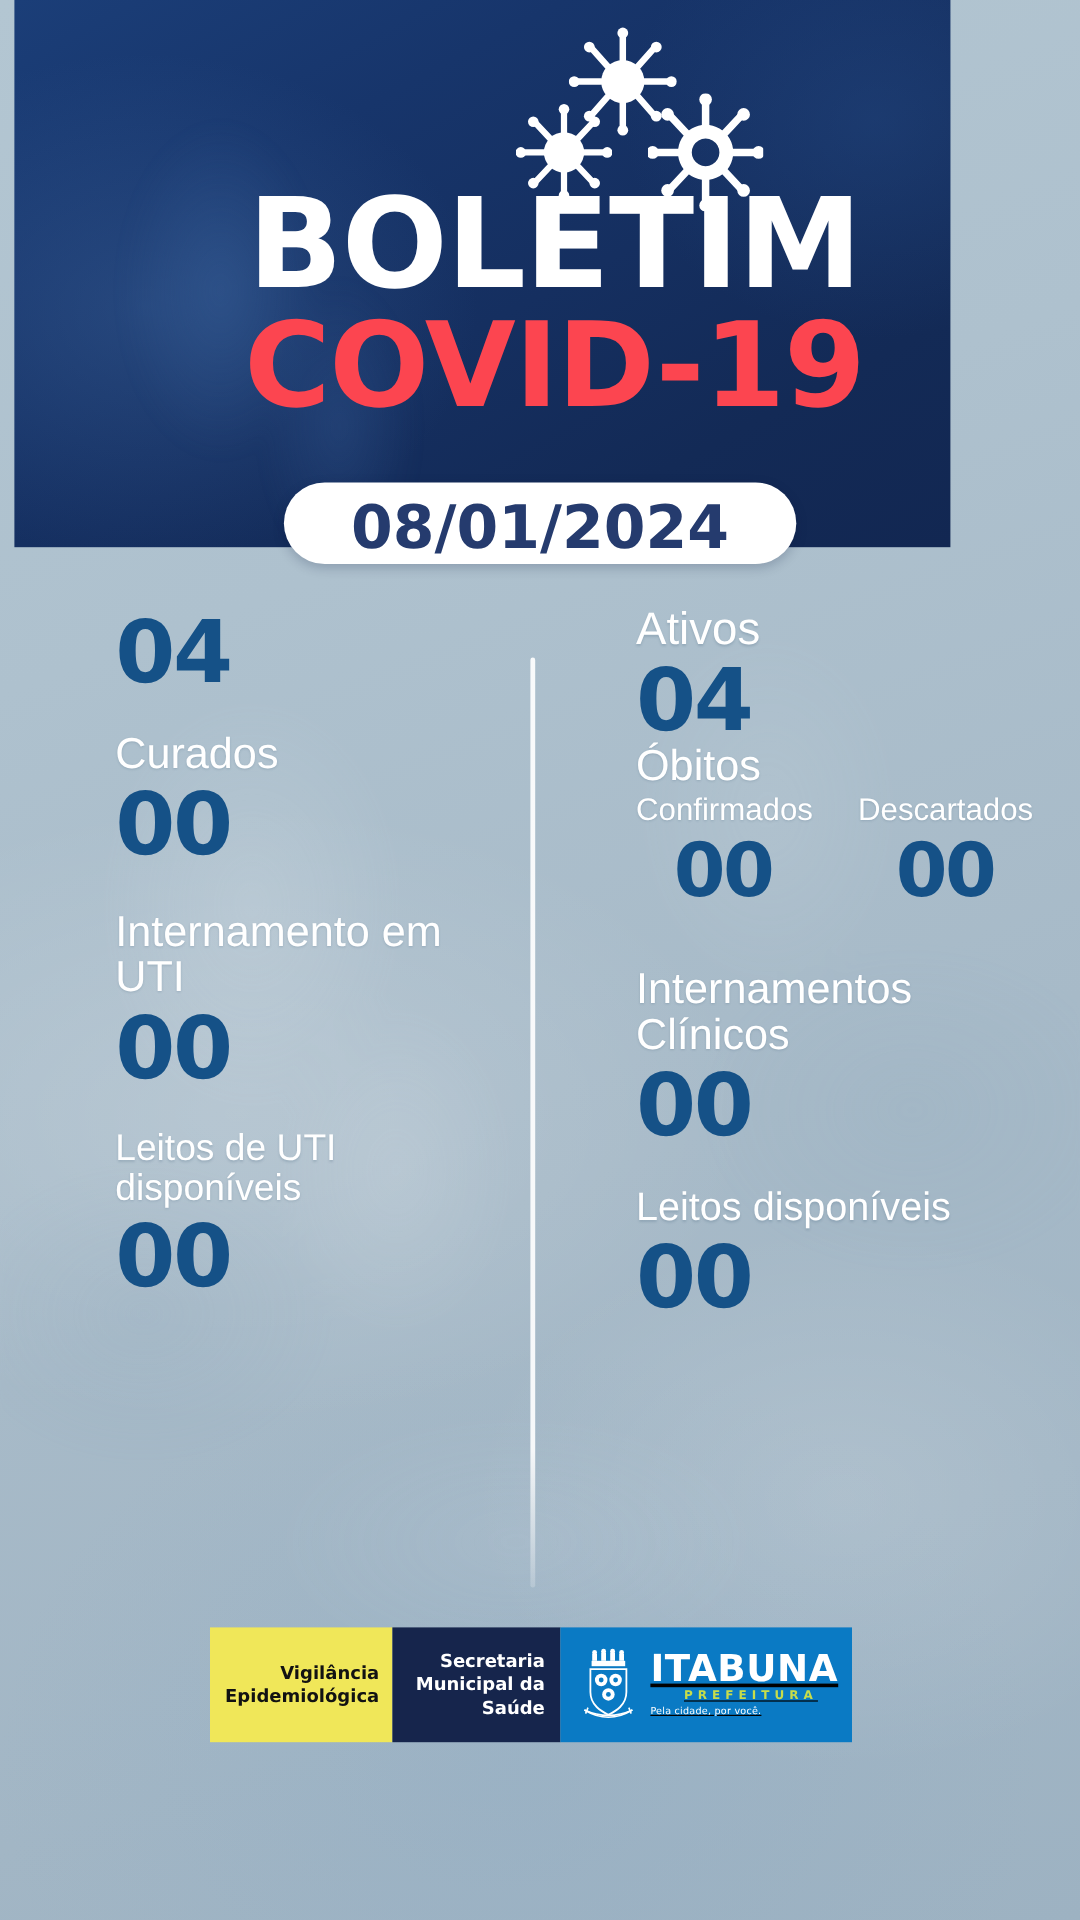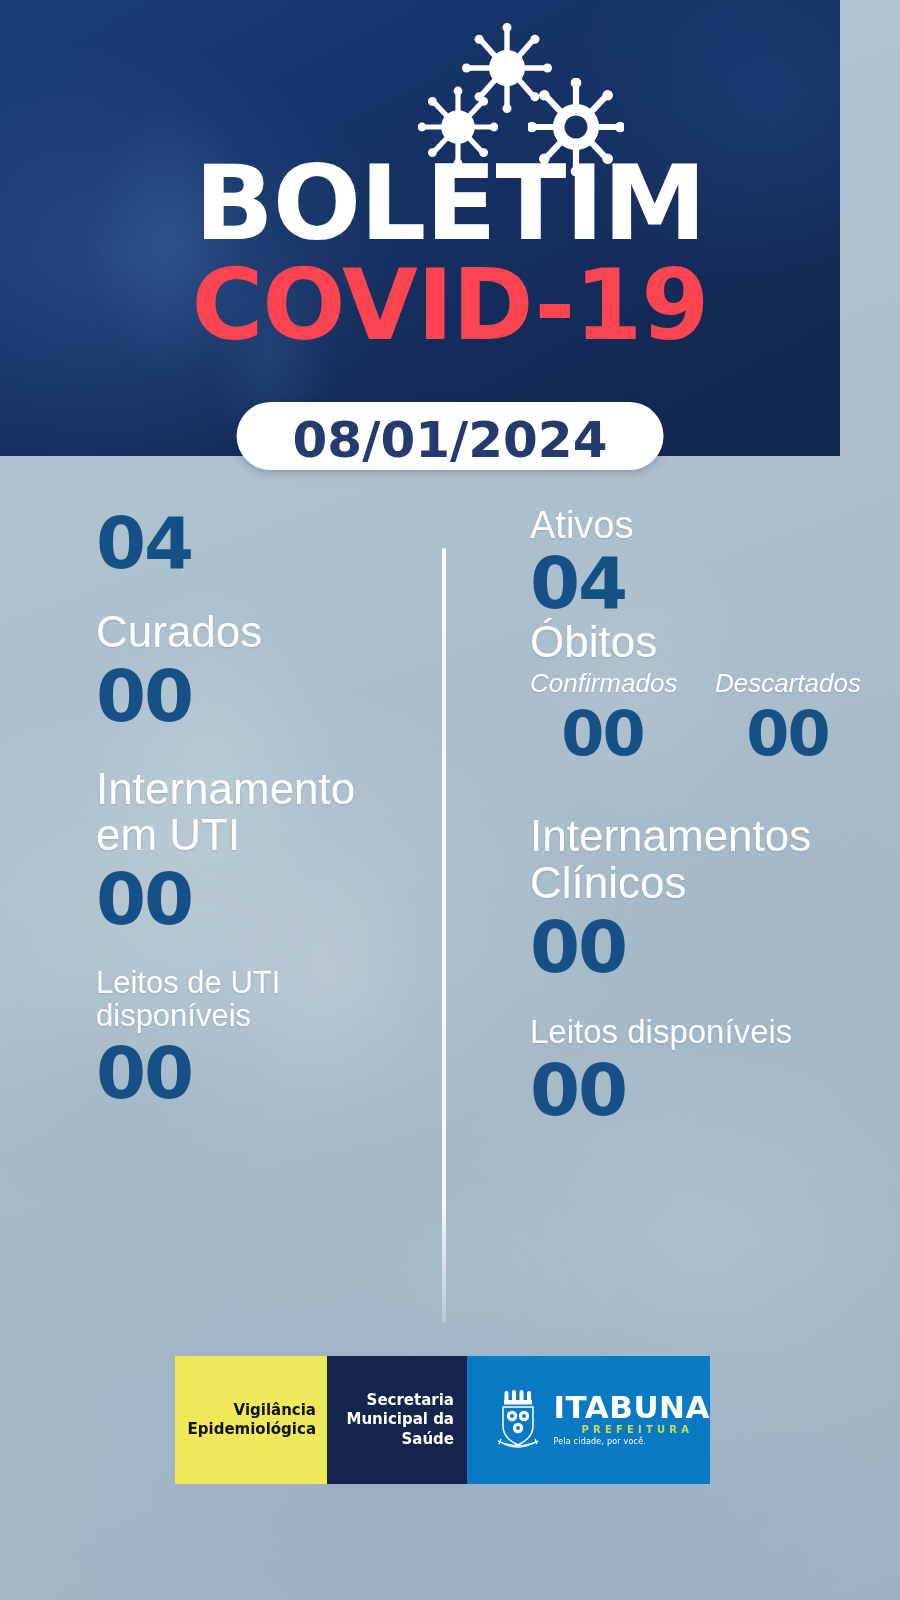--- a/index.html
+++ b/index.html
@@ -30,21 +30,21 @@
       radial-gradient(ellipse 150px 210px at 330px 520px, rgba(255,255,255,0.24), rgba(255,255,255,0) 70%),
       radial-gradient(ellipse 230px 180px at 120px 640px, rgba(120,150,175,0.30), rgba(120,150,175,0) 72%),
       radial-gradient(ellipse 170px 230px at 640px 220px, rgba(255,255,255,0.18), rgba(255,255,255,0) 70%),
       radial-gradient(ellipse 260px 200px at 760px 470px, rgba(130,160,182,0.24), rgba(130,160,182,0) 72%),
       radial-gradient(ellipse 300px 160px at 430px 830px, rgba(255,255,255,0.16), rgba(255,255,255,0) 74%);
     filter: blur(2px);
   }
 
   
   .header {
-    position:absolute; left:0; top:0; width:840px; height:456px;
+    position:absolute; left:12px; top:0; width:780px; height:456px;
     background:
       radial-gradient(ellipse 420px 320px at 14% 56%, rgba(64,104,160,0.38), rgba(64,104,160,0) 66%),
       radial-gradient(ellipse 300px 260px at 92% 22%, rgba(40,80,140,0.35), rgba(40,80,140,0) 70%),
       linear-gradient(152deg, #1b3e78 0%, #17356b 28%, #152f60 55%, #132a56 78%, #122752 100%);
     overflow:hidden;
   }
   .header::after{
     content:""; position:absolute; left:40px; top:90px;
     width:330px; height:380px;
     background:
@@ -103,35 +103,35 @@
     color:#ffffff; font-weight:normal; line-height:1.06;
     text-shadow:0 1px 2px rgba(40,70,100,0.18);
   }
   .stat-value {
     color:#155187; font-weight:bold; line-height:1.0;
     font-family:"DejaVu Sans", sans-serif;
     letter-spacing:-2px;
   }
 
   .lbl-lg  { font-size:38px; }
-  .lbl-md  { font-size:44px; }
-  .lbl-sm  { font-size:26px;font-style:italic; }
+  .lbl-md  { font-size:36px; }
+  .lbl-sm  { font-size:26px; }
   .val-xl  { font-size:72px; }
   .val-lg  { font-size:72px; }
   .val-md  { font-size:62px; }
 
   .obitos-grid {
     display:flex; gap:40px; margin-top:4px;
   }
   .obito-cell { text-align:center; width:145px; }
 
   
   .footer {
     position:absolute; left:175px; top:1356px;
-    width:535px; height:128px;
+    width:535px; height:96px;
     display:flex; overflow:hidden;
   }
   .f-panel { display:flex; align-items:center; }
 
   .f-yellow {
     width:152px; background:#f0e759;
     justify-content:flex-end; padding-right:11px;
   }
   .f-yellow .ftxt {
     color:#121212; font-weight:bold; font-size:15px;
@@ -142,21 +142,21 @@
     width:140px; background:#16254c;
     justify-content:flex-end; padding-right:13px;
   }
   .f-navy .ftxt {
     color:#ffffff; font-weight:bold; font-size:15px;
     line-height:1.28; text-align:right;
     font-family:"DejaVu Sans", sans-serif;
   }
   .f-blue {
     width:243px; background:#0a7ac4;
-    justify-content:flex-end; padding-left:14px; gap:9px;
+    justify-content:flex-start; padding-left:14px; gap:9px;text-decoration:underline;
   }
   .brand-txt { display:flex; flex-direction:column; justify-content:center; }
   .brand-name {
     color:#ffffff; font-weight:bold; font-size:31px; line-height:0.96;
     letter-spacing:0.5px;
     font-family:"DejaVu Sans", sans-serif;
   }
   .brand-sub {
     color:#c8dd4a; font-weight:bold; font-size:10px;
     letter-spacing:4.2px; line-height:1.35;

